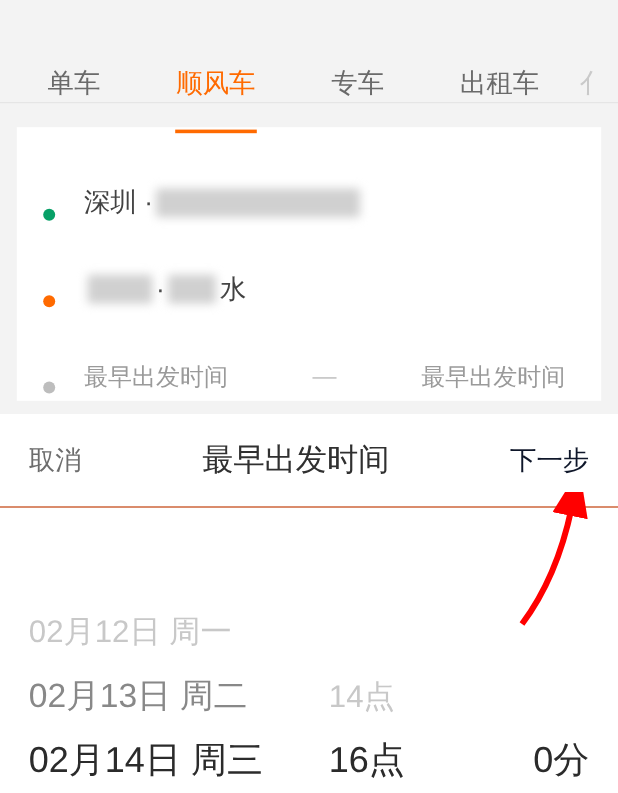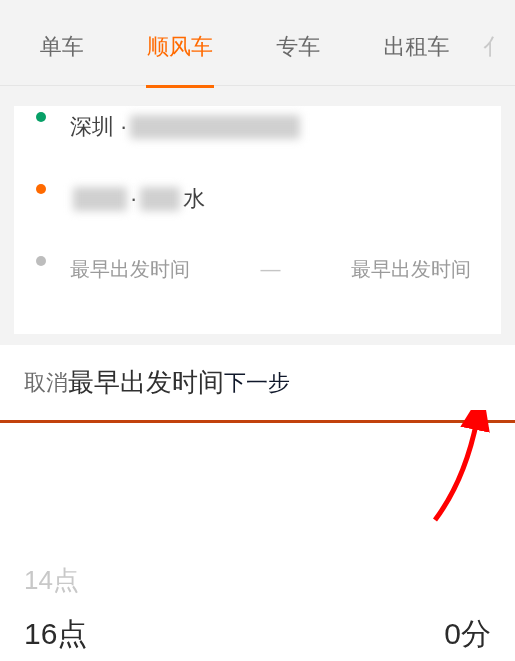--- a/index.html
+++ b/index.html
@@ -15,21 +15,21 @@
       position: relative;
       overflow: hidden;
     }
     .dimmed {
       background: #f3f3f3;
       height: 345px;
       padding-top: 8px;
     }
     .tabs {
       display: flex;
-      align-items: center;
+      align-items: flex-end;
       height: 78px;
       padding: 0 10px;
       border-bottom: 1px solid #e5e5e5;
       gap: 15px;
     }
     .tab {
       flex: 1;
       text-align: center;
       font-size: 22px;
       color: #6a6a6a;
@@ -51,21 +51,21 @@
       flex: 0 0 20px;
       color: #c9c9c9;
     }
     .card {
       background: #fff;
       margin: 20px 14px 0 14px;
       padding: 6px 0;
     }
     .row {
       display: flex;
-      align-items: flex-start;
+      align-items: flex-end;
       height: 72px;
       padding: 0 22px;
     }
     .dot {
       width: 10px;
       height: 10px;
       border-radius: 50%;
       margin-right: 24px;
       flex: 0 0 10px;
     }
@@ -115,23 +115,24 @@
       margin-left: auto;
       padding-right: 8px;
     }
     .time-row .spacer {
       flex: 1;
       text-align: center;
     }
     .sheet-header {
       display: flex;
       align-items: center;
+      justify-content: space-between;
       height: 78px;
       padding: 0 24px;
-      border-bottom: 3px solid #c2410c;
+      border-bottom: 1px solid #c2410c;
     }
     .sheet-cancel {
       font-size: 22px;
       color: #6d6d6d;
     }
     .sheet-title {
       font-size: 26px;
       color: #303030;
       font-weight: 500;
     }
@@ -229,20 +230,25 @@
 </div>
 
 <div class="sheet-header">
   <span class="sheet-cancel">取消</span>
   <span class="sheet-title">最早出发时间</span>
   <span class="sheet-next">下一步</span>
 </div>
 
 <div class="picker">
   <div class="picker-cols">
+    <div class="col date">
+      <div class="item">02月12日 周一</div>
+      <div class="item near">02月13日 周二</div>
+      <div class="item sel">02月14日 周三</div>
+    </div>
     <div class="col hour">
       <div class="item">14点</div>
       <div class="item sel">16点</div>
     </div>
     <div class="col min">
       <div class="item sel">0分</div>
     </div>
   </div>
 </div>
 

